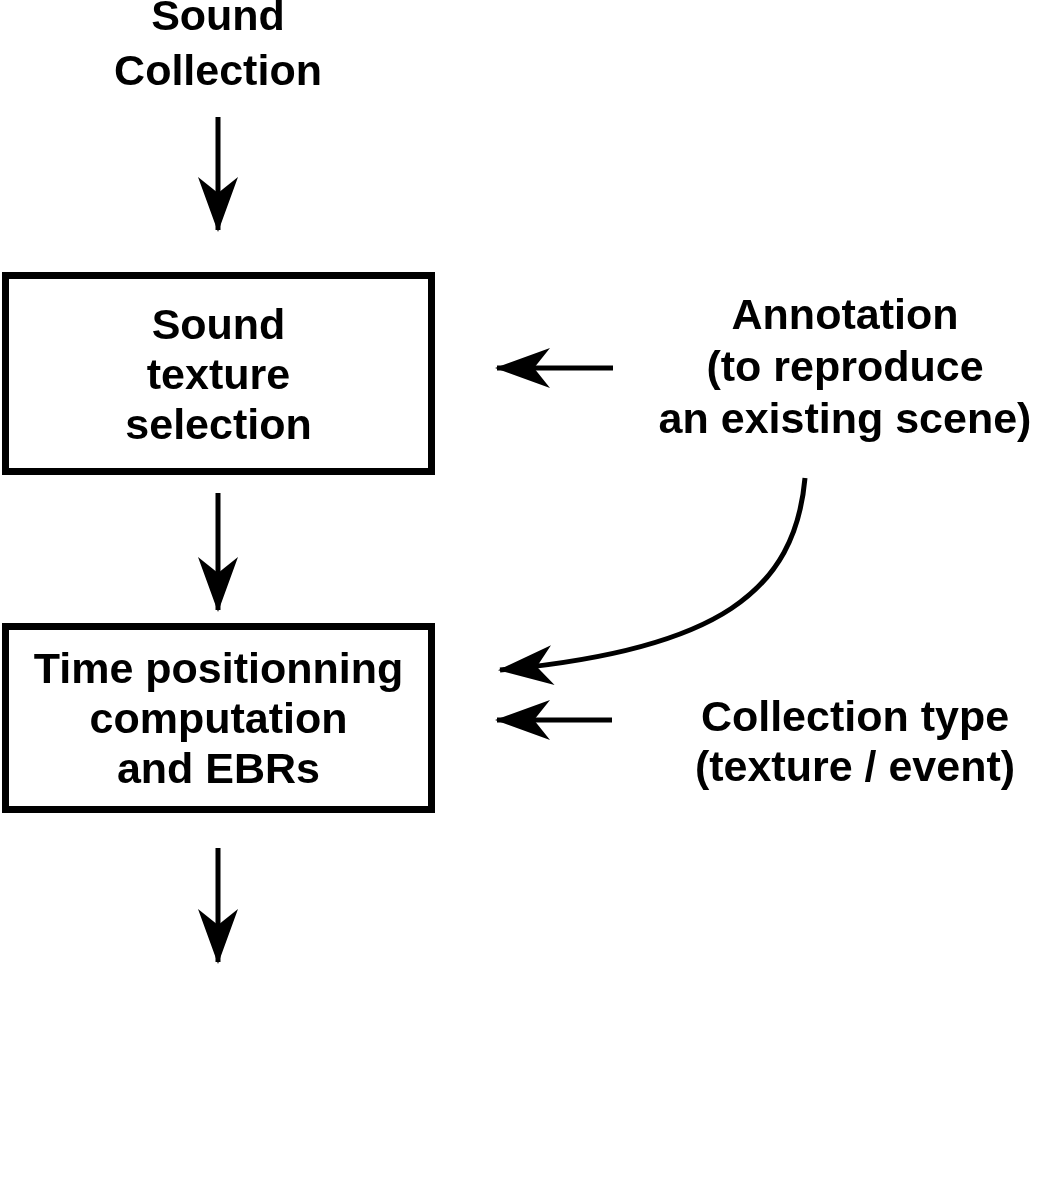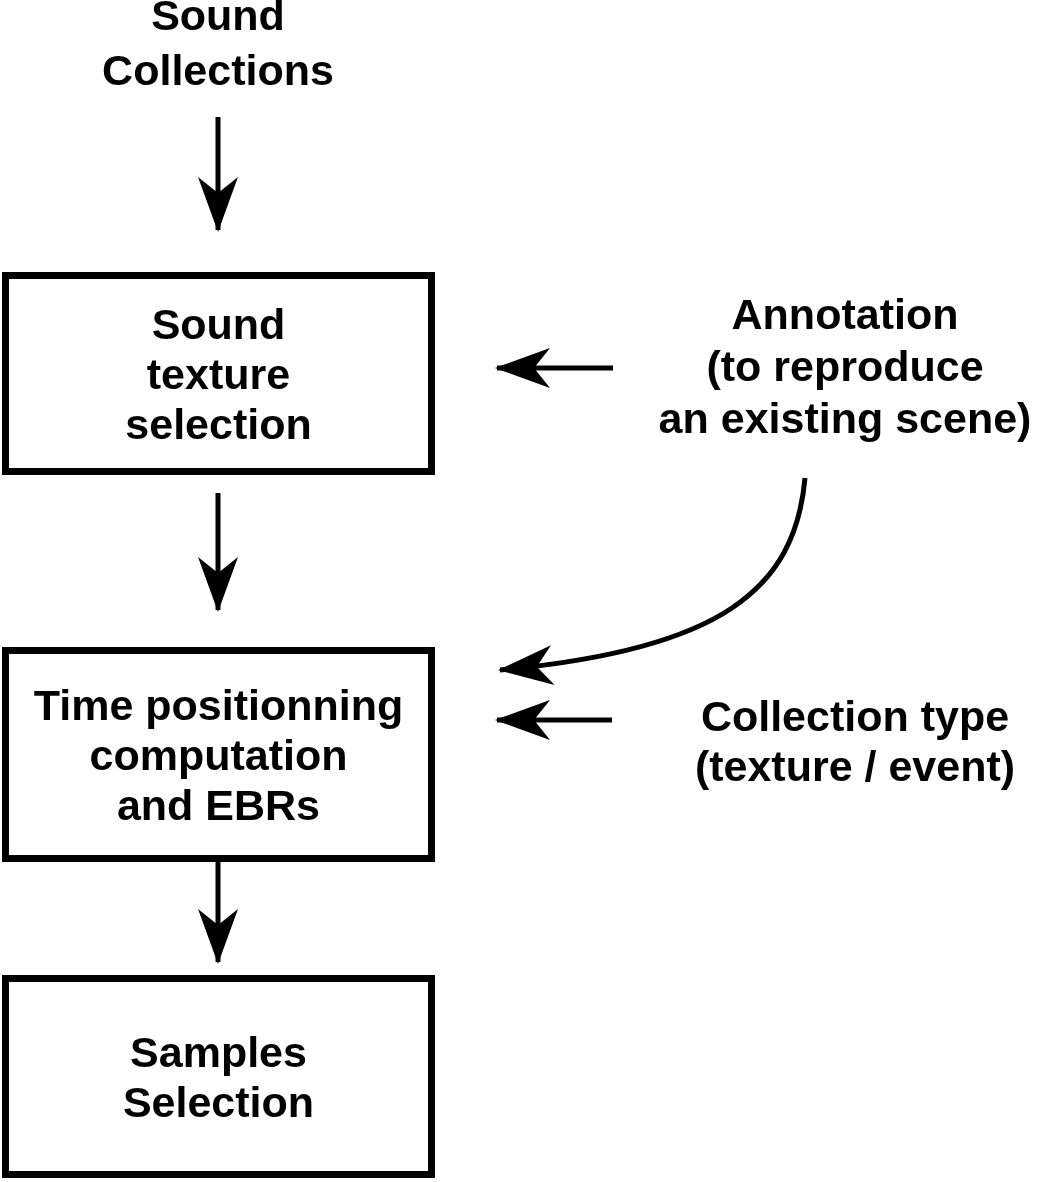--- a/index.html
+++ b/index.html
@@ -39,21 +39,21 @@
     position: absolute;
     text-align: center;
     font-size: 43px;
     line-height: 52px;
     white-space: nowrap;
   }
   .top-label     { left: 0px;   top: -12px; width: 436px; line-height: 55px; }
   .annotation-label { left: 570px; top: 288px; width: 550px; line-height: 52px; }
   .collection-label { left: 580px; top: 691px; width: 550px; line-height: 50px; }
   .box-1 { top: 272px; height: 203px; }
-  .box-2 { top: 623px; height: 215px; margin-top: 24px; }
+  .box-2 { top: 623px; height: 190px; }
   .box-3 { top: 975px; height: 203px; }
 </style>
 </head>
 <body>
 
 <div class="canvas">
 
   <svg class="arrows" viewBox="0 0 1048 1182" xmlns="http://www.w3.org/2000/svg">
     <defs>
       <marker id="barb" viewBox="0 0 11 8" markerWidth="11" markerHeight="8" refX="10.6" refY="4" orient="auto" markerUnits="strokeWidth">
@@ -63,39 +63,35 @@
     <path d="M218 117 L218 230" stroke="#000000" stroke-width="5" fill="none" marker-end="url(#barb)"></path>
     <path d="M218 493 L218 610" stroke="#000000" stroke-width="5" fill="none" marker-end="url(#barb)"></path>
     <path d="M218 848 L218 962" stroke="#000000" stroke-width="5" fill="none" marker-end="url(#barb)"></path>
     <path d="M613 368 L497 368" stroke="#000000" stroke-width="5" fill="none" marker-end="url(#barb)"></path>
     <path d="M805 478 C795 590, 720 650, 500 670" stroke="#000000" stroke-width="5" fill="none" marker-end="url(#barb)"></path>
     <path d="M612 720 L497 720" stroke="#000000" stroke-width="5" fill="none" marker-end="url(#barb)"></path>
   </svg>
 
   <div class="free-label top-label">
     <div>Sound</div>
-    <div>Collections</div>
+    <div>Collection</div>
   </div>
 
   <div class="node-box box-1">
     <div>Sound</div>
     <div>texture</div>
     <div>selection</div>
   </div>
 
   <div class="node-box box-2">
     <div>Time positionning</div>
     <div>computation</div>
     <div>and EBRs</div>
   </div>
 
-  <div class="node-box box-3">
-    <div>Samples</div>
-    <div>Selection</div>
-  </div>
 
   <div class="free-label annotation-label">
     <div>Annotation</div>
     <div>(to reproduce</div>
     <div>an existing scene)</div>
   </div>
 
   <div class="free-label collection-label">
     <div>Collection type</div>
     <div>(texture / event)</div>

